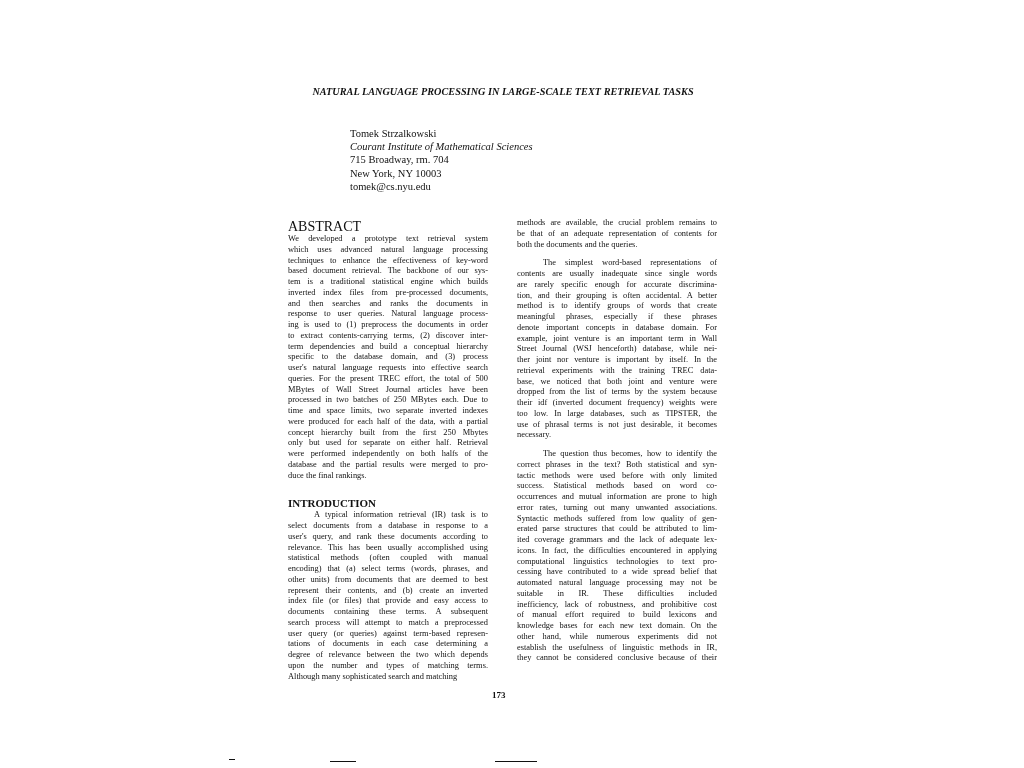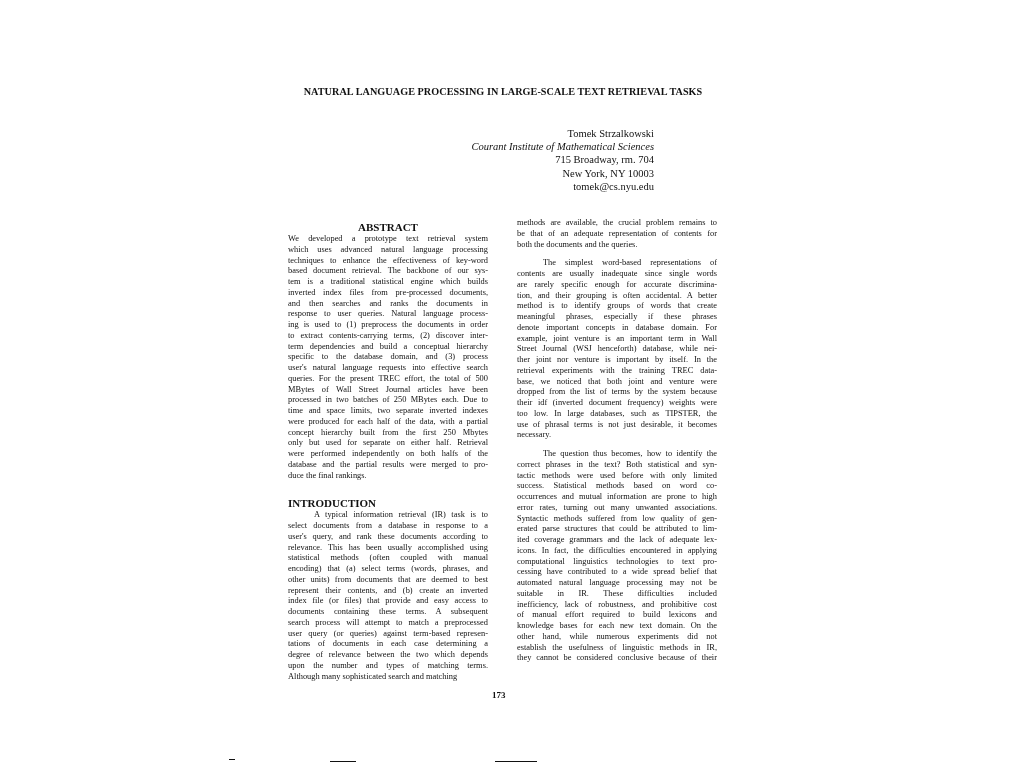--- a/index.html
+++ b/index.html
@@ -1,30 +1,30 @@
 <!DOCTYPE html>
 <html><head>
 <meta charset="utf-8">
 <style>
   html, body { margin: 0; padding: 0; background: #ffffff; }
   body { width: 1024px; height: 768px; position: relative; overflow: hidden;
          font-family: "Liberation Serif", "DejaVu Serif", serif; color: #111; }
   .title { position: absolute; left: 288px; top: 86px; width: 430px; text-align: center;
-           font-weight: bold; font-size: 10.2px; letter-spacing: 0.05px; white-space: nowrap; }
-  .author-block { position: absolute; left: 350px; top: 127px; width: 304px; text-align: right;
+           font-weight: bold; font-size: 10.2px; letter-spacing: 0.05px; white-space: nowrap; font-style: italic; }
+  .author-block { position: absolute; left: 350px; top: 127px; width: 304px; text-align: left;
                   font-size: 10.5px; line-height: 13.2px; }
   .author-block div { white-space: nowrap; }
   .italic { font-style: italic; }
   .col { position: absolute; font-size: 8.4px; line-height: 10.75px; text-align: justify; }
   .col-left { left: 288px; top: 222px; width: 200px; }
   .col-right { left: 517px; top: 218px; width: 200px; }
   .line { display: block; white-space: nowrap; text-align-last: justify; height: 10.75px; overflow: visible; }
   .line.last { text-align-last: left; }
   .line.indent { padding-left: 26px; }
-  .heading-center { text-align: center; font-weight: bold; font-size: 11px; height: 12px; }
+  .heading-center { font-weight: normal; font-size: 14px; height: 12px; }
   .heading-left { font-weight: bold; font-size: 11px; height: 12px; }
   .gap { height: 8px; }
   .gap-lg { height: 17px; }
   .page-num { position: absolute; left: 492px; top: 690px; font-size: 9px; font-weight: bold; }
   .mark { position: absolute; height: 1px; background: #111; }
 </style>
 </head>
 <body>
 
 <div class="title">NATURAL LANGUAGE PROCESSING IN LARGE-SCALE TEXT RETRIEVAL TASKS</div>

